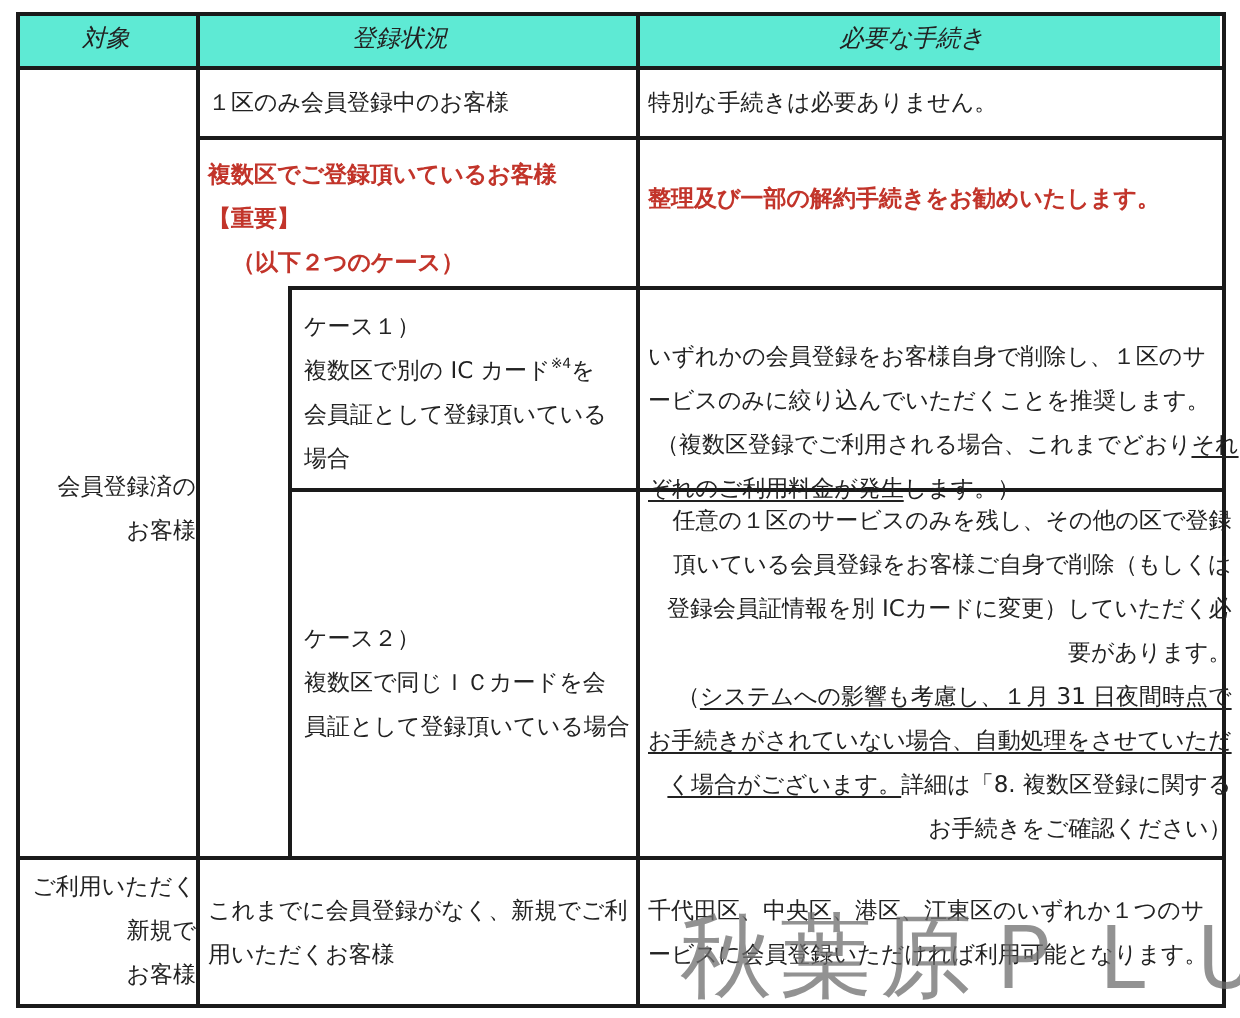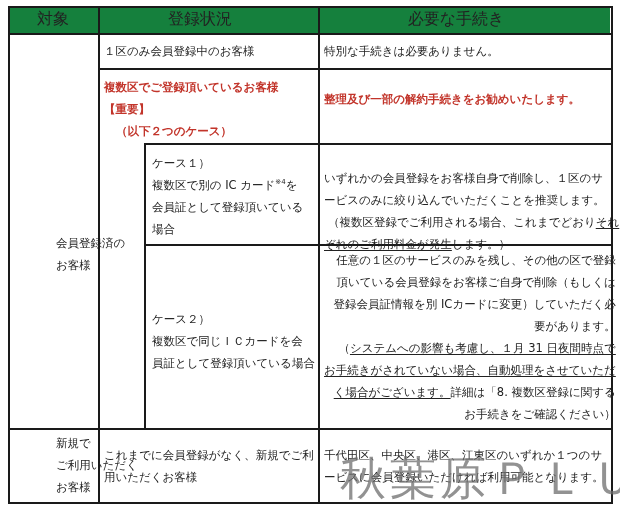--- a/index.html
+++ b/index.html
@@ -1,24 +1,24 @@
 <!DOCTYPE html>
 <html><head>
 <meta charset="utf-8">
 <style>
   html,body{margin:0;padding:0;background:#ffffff;}
   body{width:620px;height:509px;position:relative;overflow:hidden;
        font-family:"DejaVu Sans","Liberation Sans",sans-serif;color:#222;font-size:11.5px;}
   .line-h{position:absolute;height:1.5px;background:#1a1a1a;}
   .line-v{position:absolute;width:1.5px;background:#1a1a1a;}
-  .hdr{position:absolute;top:6px;height:27px;background:#15803d;display:flex;align-items:center;justify-content:center;font-size:16px;color:#222;}
+  .hdr{position:absolute;top:6px;height:27px;background:#5eead4;display:flex;align-items:center;justify-content:center;font-size:12px;color:#222;font-style:italic;}
   .txt{position:absolute;line-height:22px;font-size:11.5px;white-space:nowrap;}
   .red{color:#c2342a;font-weight:bold;}
   .u{text-decoration:underline;text-underline-offset:2px;}
-  .center{text-align:left;margin-left:48px;}
+  .center{text-align:right;}
   sup{font-size:7px;vertical-align:super;line-height:0;}
   .wm{position:absolute;left:340px;top:453px;font-size:46px;color:rgba(110,110,110,0.75);letter-spacing:4px;white-space:nowrap;font-family:"DejaVu Sans",sans-serif;line-height:50px;}
 </style>
 </head>
 <body>
 
 <div>
 
   <div class="hdr" style="left:8px;width:90px;">対象</div>
   <div class="hdr" style="left:98px;width:204px;">登録状況</div>
@@ -78,22 +78,22 @@
     <div>頂いている会員登録をお客様ご自身で削除（もしくは</div>
     <div>登録会員証情報を別 ICカードに変更）していただく必</div>
     <div>要があります。</div>
     <div style="padding-left:4px;"><span>（</span><span class="u">システムへの影響も考慮し、１月 31 日夜間時点で</span></div>
     <div class="u">お手続きがされていない場合、自動処理をさせていただ</div>
     <div><span class="u">く場合がございます。</span><span>詳細は「8.  複数区登録に関する</span></div>
     <div>お手続きをご確認ください）</div>
   </div>
 
   <div class="txt center" style="left:8px;width:90px;top:432px;">
+    <div>ご利用いただく</div>
     <div>新規で</div>
-    <div>ご利用いただく</div>
     <div>お客様</div>
   </div>
   <div class="txt" style="left:104px;top:444px;">
     <div>これまでに会員登録がなく、新規でご利</div>
     <div>用いただくお客様</div>
   </div>
   <div class="txt" style="left:324px;top:444px;">
     <div>千代田区、中央区、港区、江東区のいずれか１つのサ</div>
     <div>ービスに会員登録いただければ利用可能となります。</div>
   </div>

